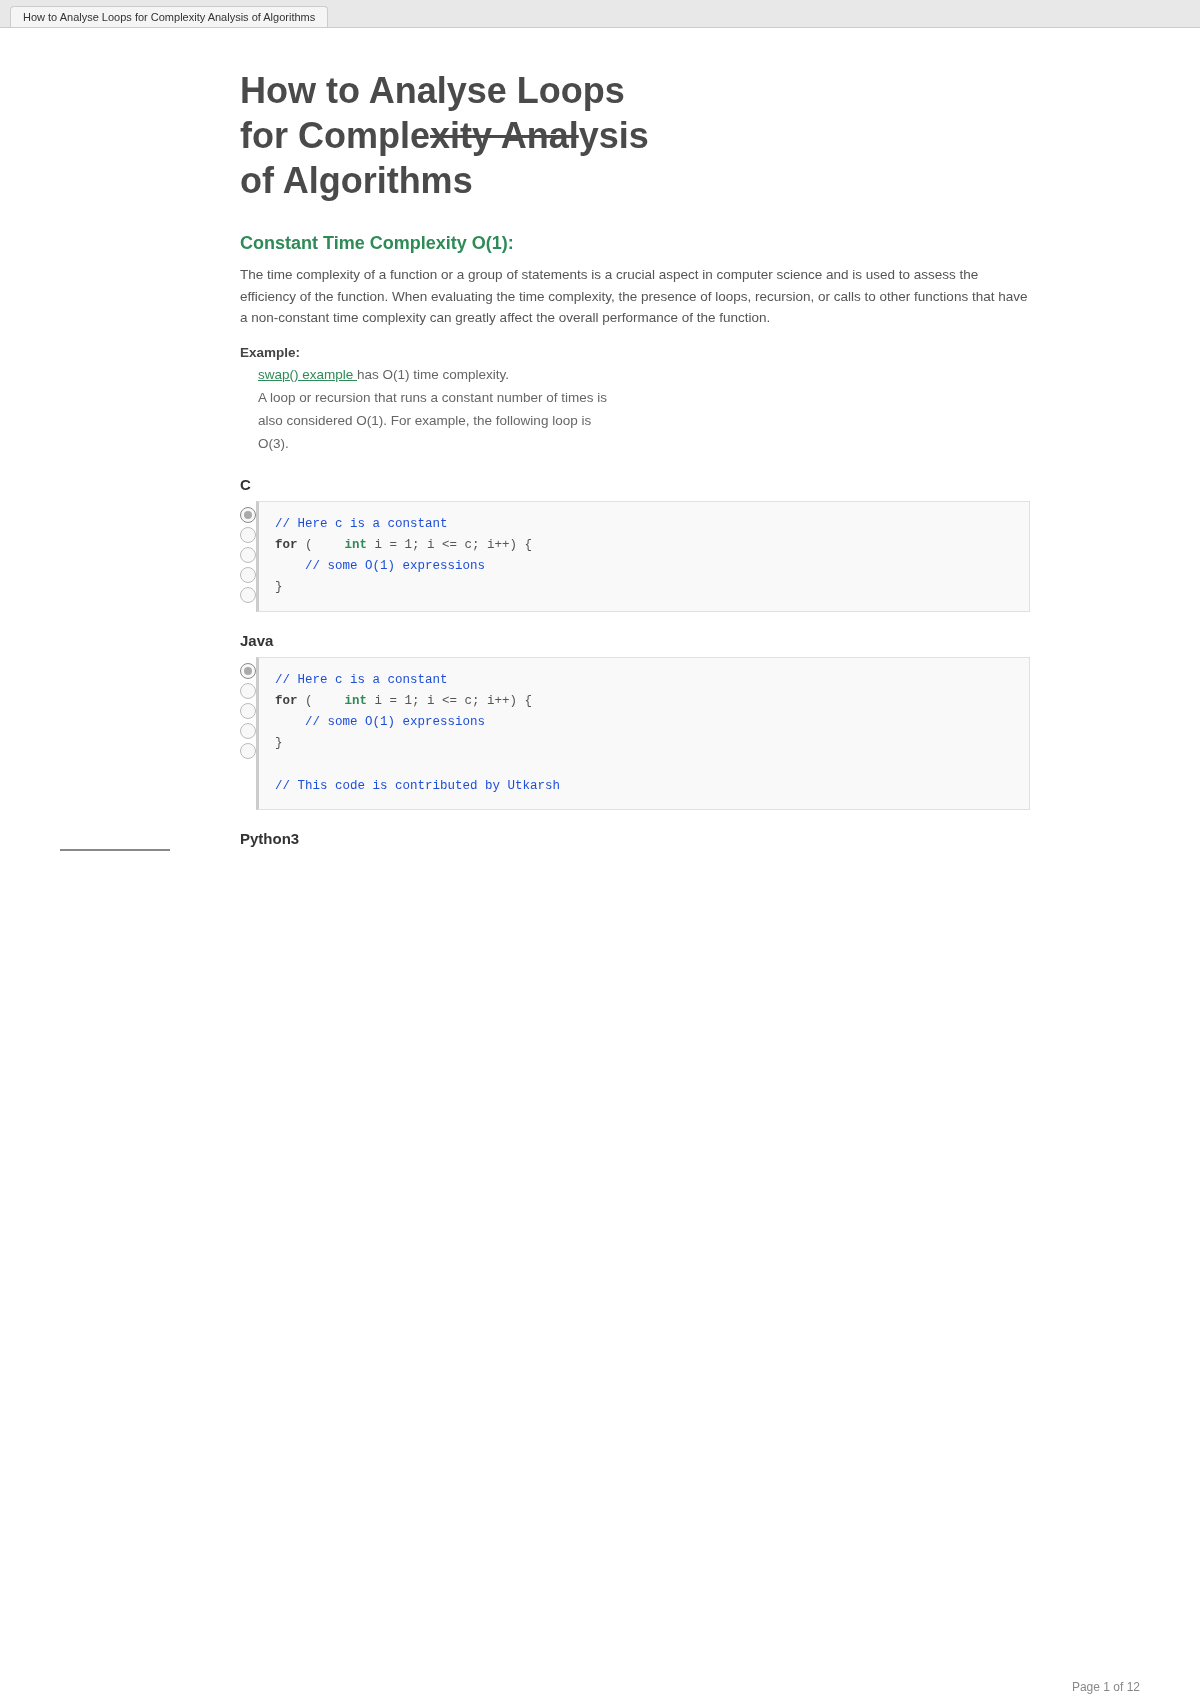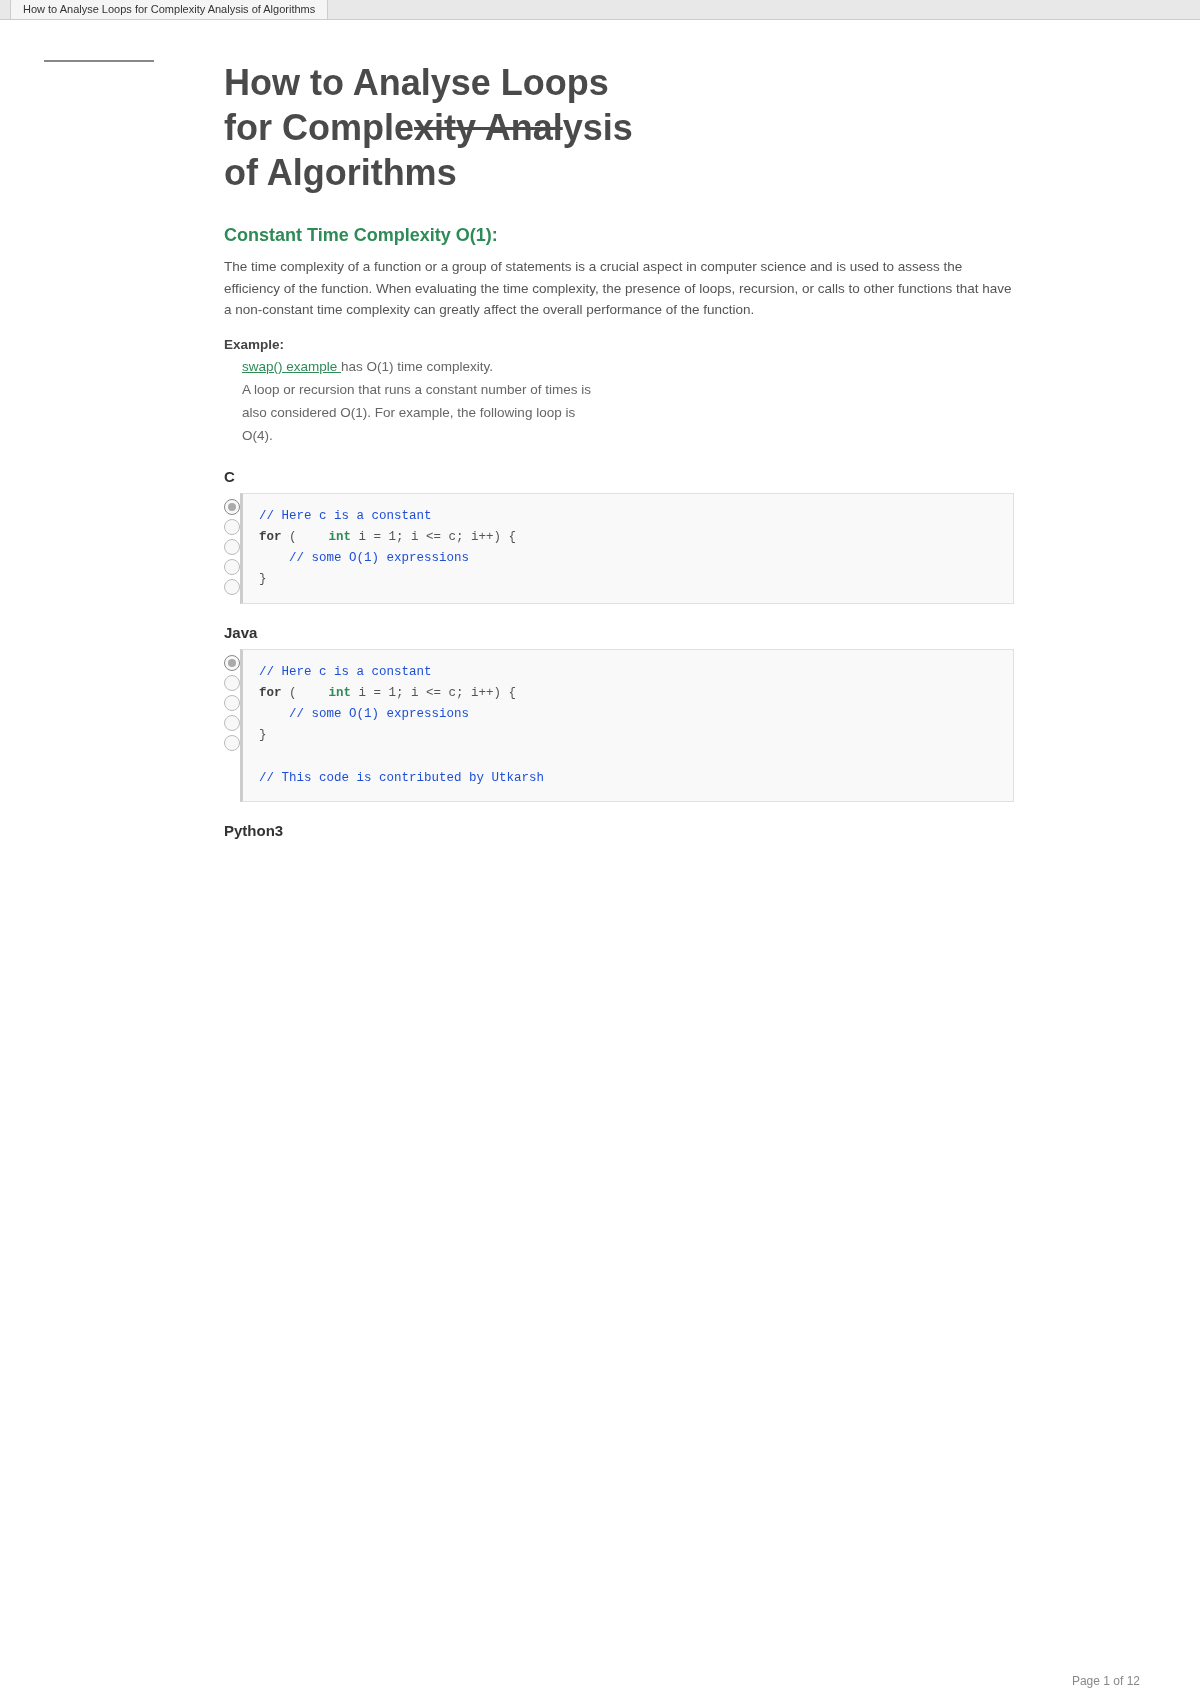--- a/index.html
+++ b/index.html
@@ -21,40 +21,41 @@
       background: #ffffff;
       position: relative;
       padding: 0;
     }
 
     
     .tab-bar {
       background: #e8e8e8;
       padding: 6px 8px 0 10px;
       display: flex;
-      align-items: flex-end;
-      height: 20px;
+      align-items: center;
+      height: 28px;
       border-bottom: 1px solid #ccc;
     }
 
     .tab-item {
       background: #f5f5f5;
       border: 1px solid #ccc;
       border-bottom: none;
       padding: 4px 12px;
       font-size: 11px;
       color: #333;
       border-radius: 4px 4px 0 0;
     }
 
     
     .main-content {
       display: flex;
-      padding: 30px 60px 60px 44px;
+      padding: 30px 60px 60px 60px;
       max-width: 1200px;
+      align-items: flex-end;
     }
 
     
     .sidebar {
       width: 150px;
       flex-shrink: 0;
       padding-top: 10px;
     }
 
     .sidebar-line {
@@ -192,21 +193,21 @@
       margin-left: 32px;
     }
 
     .code-comment {
       color: #1d4ed8;
     }
 
     
     .page-footer {
       position: absolute;
-      bottom: 10px;
+      bottom: 4px;
       right: 60px;
       font-size: 12px;
       color: #888;
     }
 
     
     .strikethrough {
       text-decoration: line-through;
     }
   </style>
@@ -239,21 +240,21 @@
 
       <p class="example-label">Example:</p>
 
       <div class="example-text">
         <div>
           <span class="link-text">swap() example </span>
           <span>has O(1) time complexity.</span>
         </div>
         <div>A loop or recursion that runs a constant number of times is</div>
         <div>also considered O(1). For example, the following loop is</div>
-        <div>O(4).</div>
+        <div>O(3).</div>
       </div>
 
       <div class="lang-tab">C</div>
       <div class="code-block-wrapper">
         <div class="code-controls">
           <div class="radio-btn selected">
               <div class="radio-btn-inner"></div>
             </div>
           <div class="radio-btn"></div>
           <div class="radio-btn"></div>

